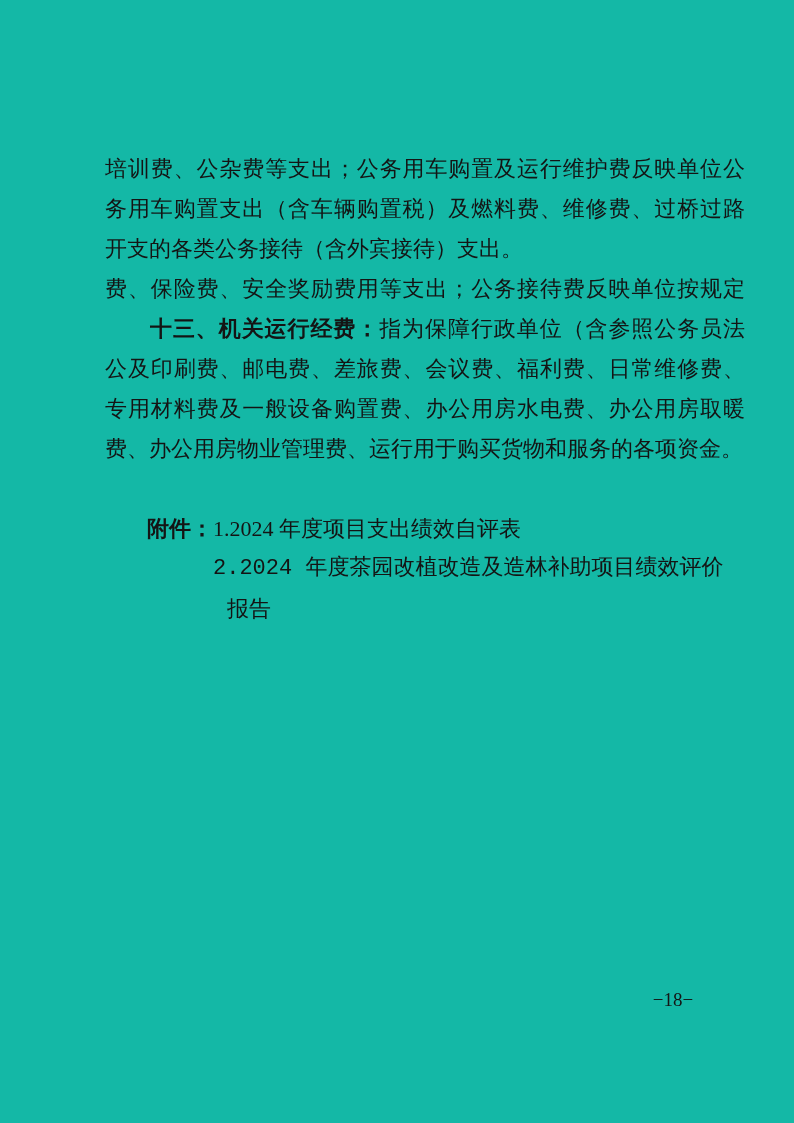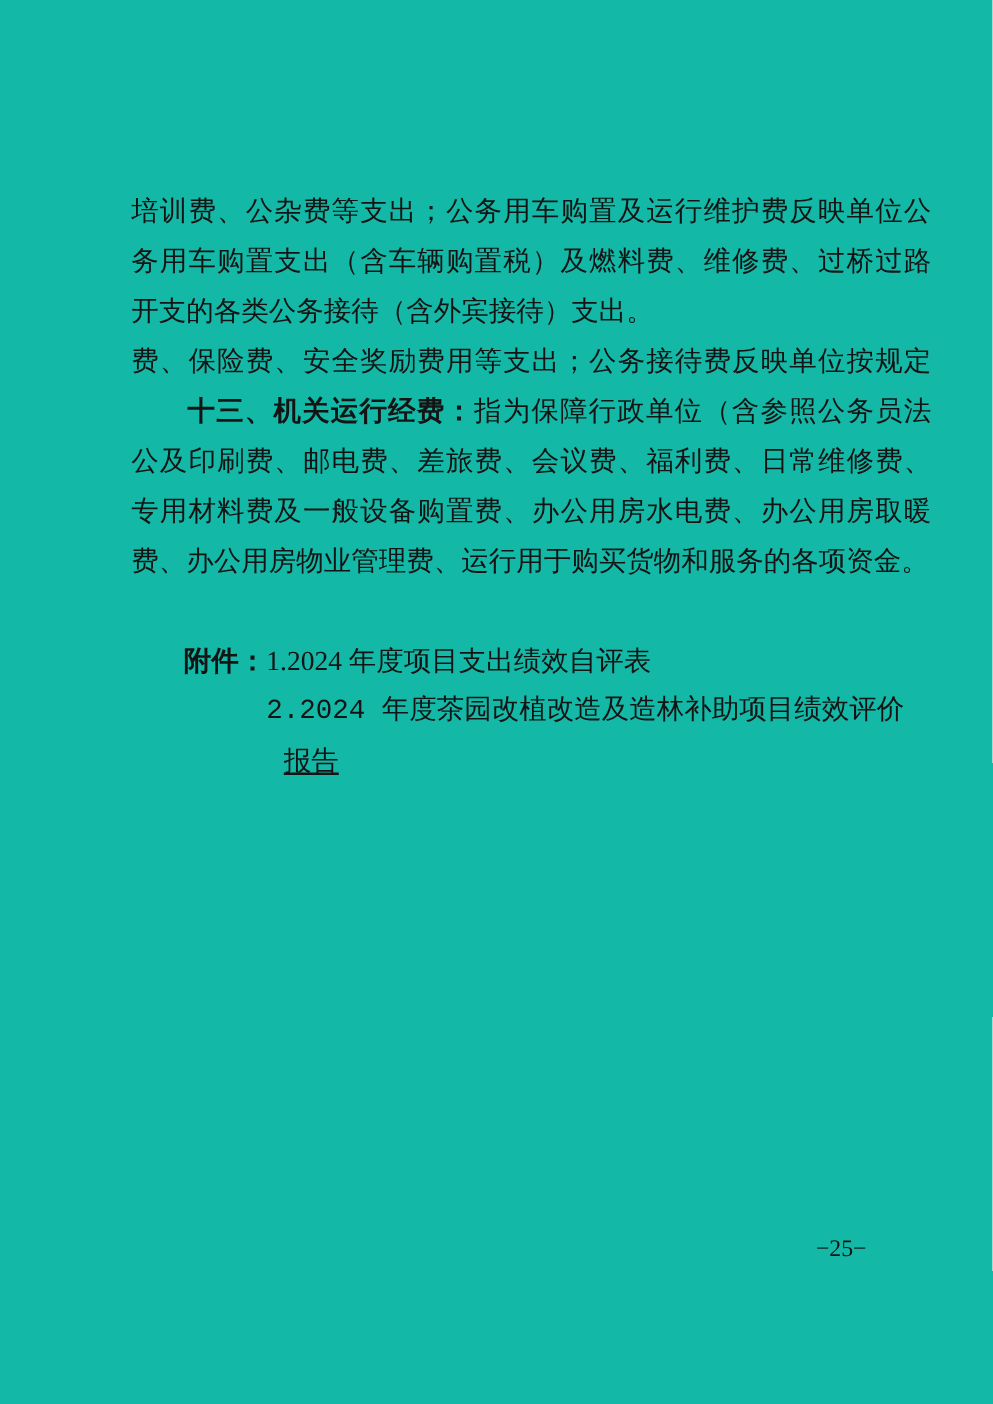--- a/index.html
+++ b/index.html
@@ -40,21 +40,21 @@
   }
   .spacer {
     height: 40px;
   }
   .hei {
     font-family: "Liberation Sans", sans-serif;
     font-weight: 700;
   }
   .att-item1 { padding-left: 42px; }
   .att-item2 { padding-left: 108px; font-family: Liberation Mono, monospace; }
-  .att-item2-cont { padding-left: 122px; text-decoration: underline; }
+  .att-item2-cont { padding-left: 122px; }
   .page-number {
     position: absolute;
     left: 648px;
     top: 988px;
     width: 50px;
     text-align: center;
     font-size: 19px;
     line-height: 24px;
     font-family: "Liberation Serif", serif;
     color: #141414;
@@ -82,15 +82,15 @@
     <div class="spacer"></div>
 
     <div class="line att-item1">
       <span class="hei">附件：</span><span>1.2024 年度项目支出绩效自评表</span>
     </div>
     <div class="line att-item2">2.2024 年度茶园改植改造及造林补助项目绩效评价</div>
     <div class="line att-item2-cont">报告</div>
 
   </div>
 
-  <div class="page-number">−25−</div>
+  <div class="page-number">−18−</div>
 
 </div>
 
 </body></html>

